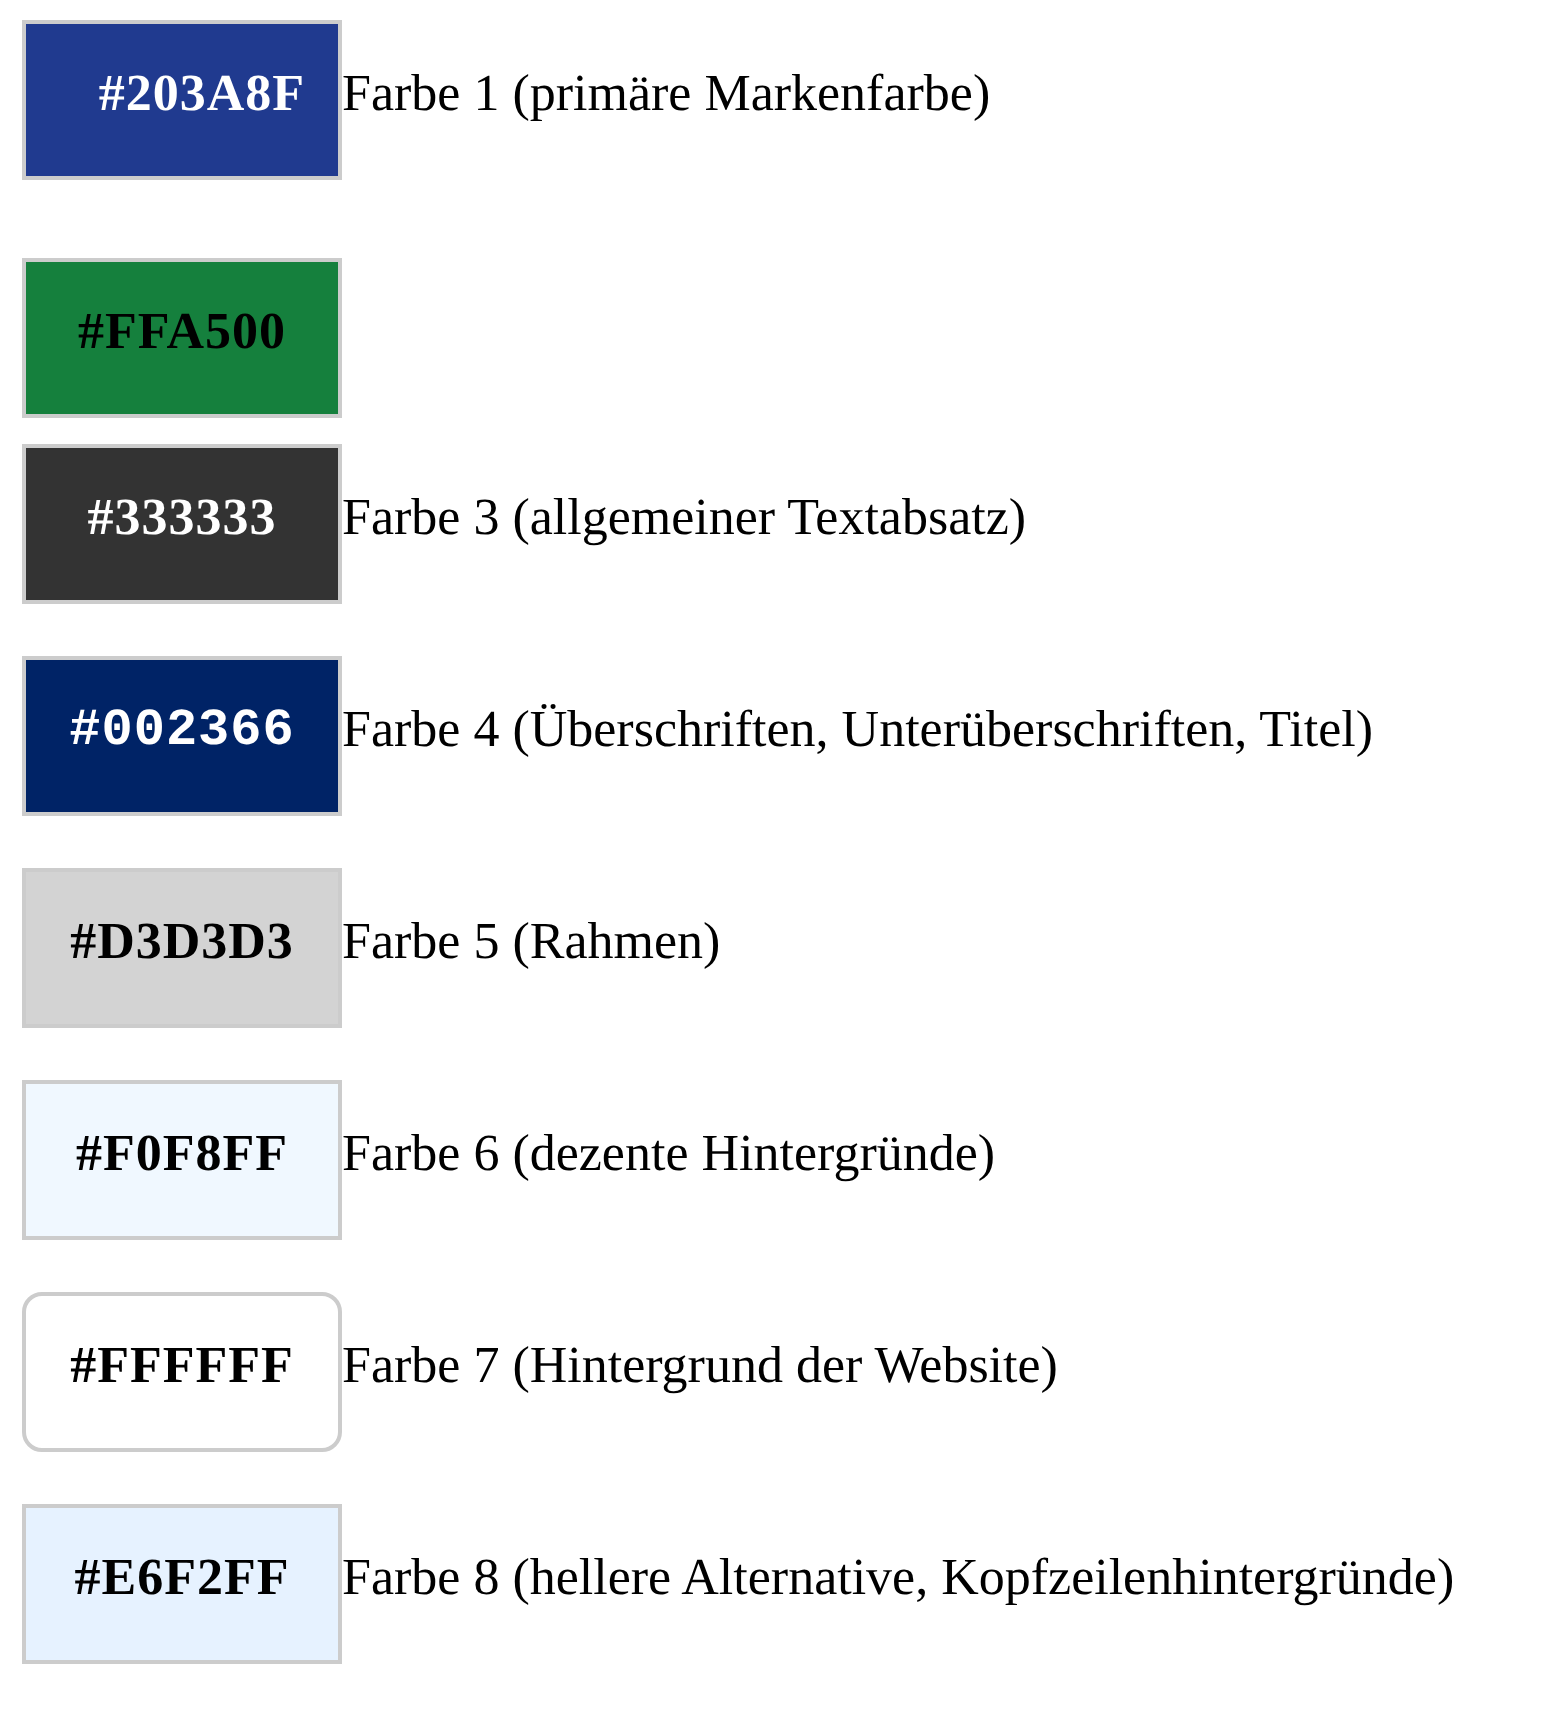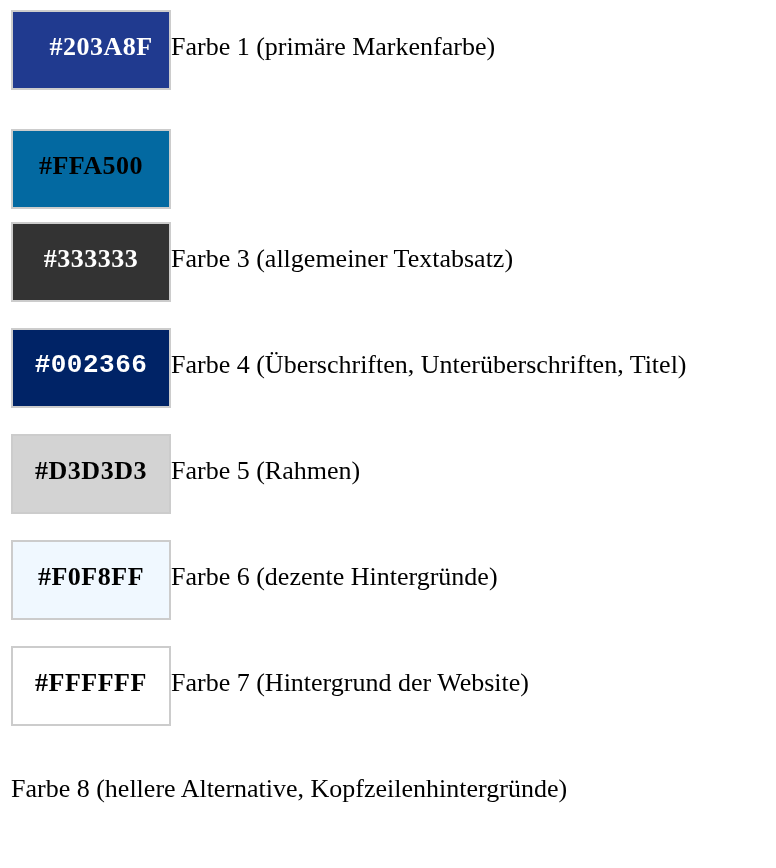--- a/index.html
+++ b/index.html
@@ -55,21 +55,21 @@
 <div class="palette">
 
   <div class="row">
     <div class="swatch" style="background-color: rgb(32, 58, 143); border-color: rgb(204, 204, 204); padding-left: 20px;">
       <span class="hex" style="color: rgb(255, 255, 255);">#203A8F</span>
     </div>
     <div class="desc" style="color: rgb(0, 0, 0);">Farbe 1 (primäre Markenfarbe)</div>
   </div>
 
   <div class="row">
-    <div class="swatch" style="background-color: #0369a1; border-color: rgb(204, 204, 204); margin-top: 25px;">
+    <div class="swatch" style="background-color: #15803d; border-color: rgb(204, 204, 204); margin-top: 25px;">
       <span class="hex" style="color: rgb(0, 0, 0);">#FFA500</span>
     </div>
   </div>
 
   <div class="row">
     <div class="swatch" style="background-color: rgb(51, 51, 51); border-color: rgb(204, 204, 204); text-align: center;">
       <span class="hex" style="color: rgb(255, 255, 255);">#333333</span>
     </div>
     <div class="desc" style="color: rgb(0, 0, 0);">Farbe 3 (allgemeiner Textabsatz)</div>
   </div>
@@ -89,23 +89,26 @@
   </div>
 
   <div class="row">
     <div class="swatch" style="background-color: rgb(240, 248, 255); border-color: rgb(204, 204, 204);">
       <span class="hex" style="color: rgb(0, 0, 0);">#F0F8FF</span>
     </div>
     <div class="desc" style="color: rgb(0, 0, 0);">Farbe 6 (dezente Hintergründe)</div>
   </div>
 
   <div class="row">
-    <div class="swatch" style="background-color: rgb(255, 255, 255); border-color: rgb(204, 204, 204);">
+    <div class="swatch" style="background-color: rgb(255, 255, 255); border-color: rgb(204, 204, 204); border-radius: 10px;">
       <span class="hex" style="color: rgb(0, 0, 0);">#FFFFFF</span>
     </div>
     <div class="desc" style="color: rgb(0, 0, 0);">Farbe 7 (Hintergrund der Website)</div>
   </div>
 
   <div class="row">
+    <div class="swatch" style="background-color: rgb(230, 242, 255); border-color: rgb(204, 204, 204);">
+      <span class="hex" style="color: rgb(0, 0, 0);">#E6F2FF</span>
+    </div>
     <div class="desc" style="color: rgb(0, 0, 0);">Farbe 8 (hellere Alternative, Kopfzeilenhintergründe)</div>
   </div>
 
 </div>
 
 </body></html>

